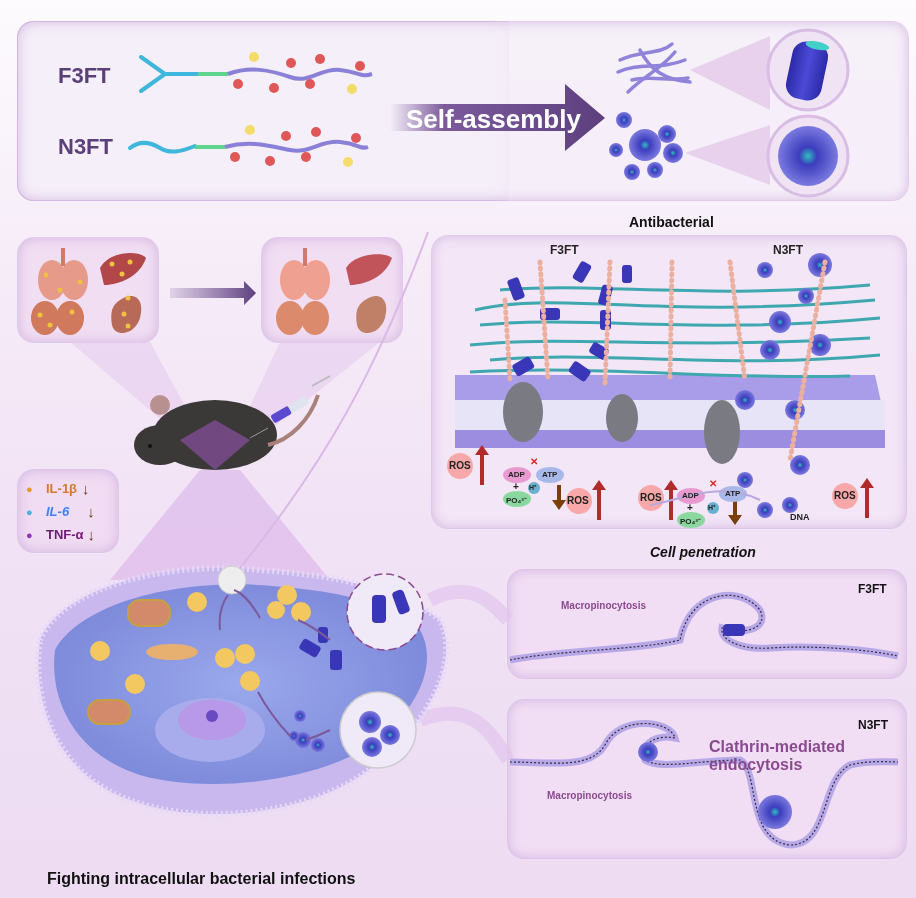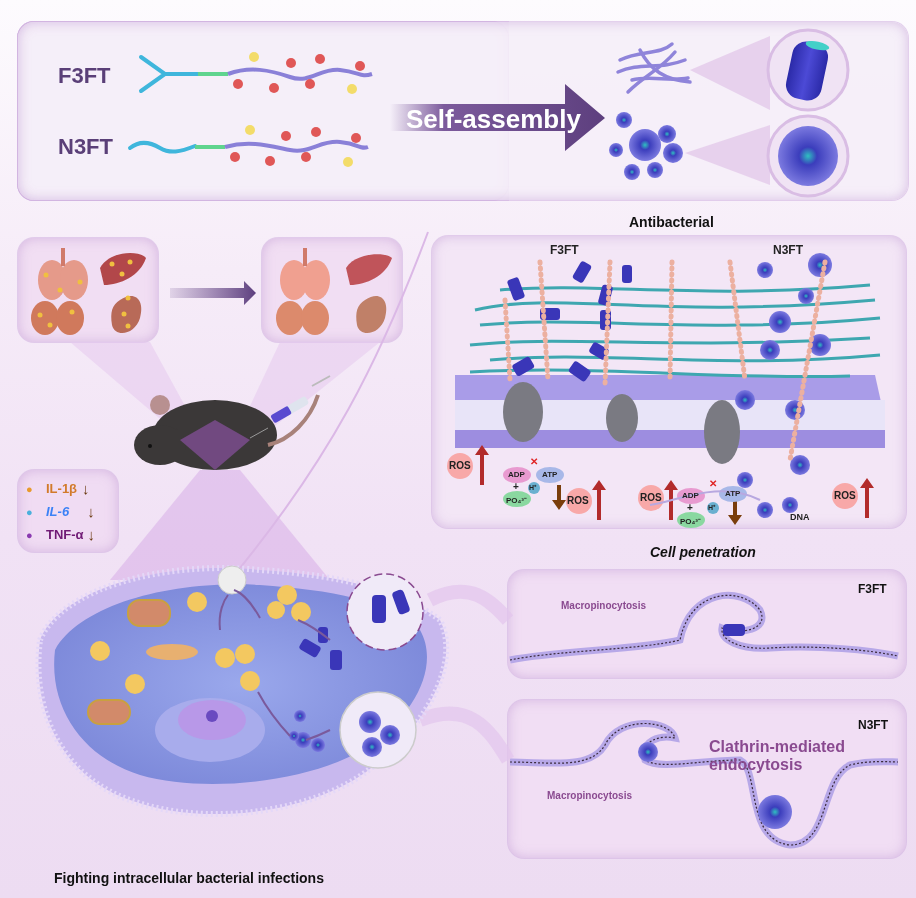--- a/index.html
+++ b/index.html
@@ -432,13 +432,13 @@
   </g>
   <g stroke="#7a5a9c" stroke-width="2" fill="none">
     <path d="M260 618 C250 600,240 592,234 590"></path>
     <path d="M330 640 C320 632,310 625,298 620"></path>
     <path d="M220 630 C218 612,224 600,228 595"></path>
     <path d="M290 736 C275 720,265 705,258 692"></path>
     <path d="M330 730 C320 735,312 738,306 740"></path>
   </g>
 </svg>
 
-<div class="abs bold" style="left:54px;top:870px;font-size:14px;color:#111;">Fighting intracellular bacterial infections</div>
+<div class="abs bold" style="left:47px;top:870px;font-size:16px;color:#111;">Fighting intracellular bacterial infections</div>
 
 </body></html>

